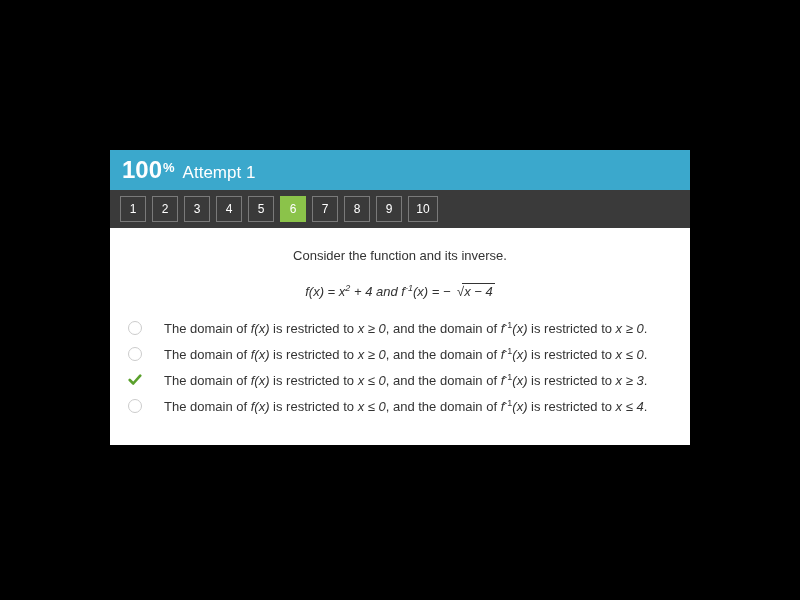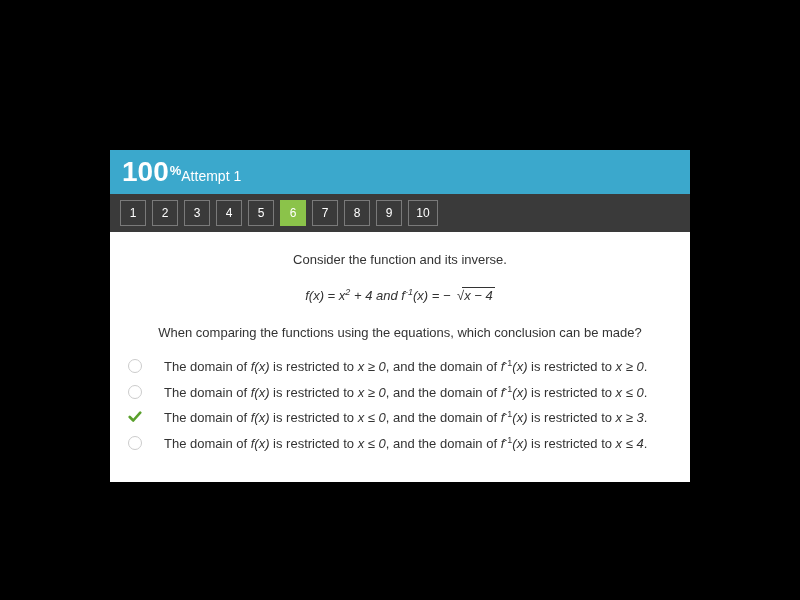--- a/index.html
+++ b/index.html
@@ -19,32 +19,33 @@
   background: #fff;
 }
 .header {
   background: #3ba8cc;
   color: #fff;
   padding: 6px 12px;
   display: flex;
   align-items: baseline;
 }
 .score-num {
-  font-size: 28px;
+  font-size: 24px;
   font-weight: bold;
 }
 .score-pct {
   font-size: 13px;
   font-weight: bold;
   margin-left: 1px;
   position: relative;
   top: -6px;
 }
 .attempt {
-  font-size: 14px;
+  font-size: 17px;
+  margin-left: 8px;
 }
 .navbar {
   background: #3a3a3a;
   padding: 6px 10px;
   display: flex;
   gap: 6px;
 }
 .nav-item {
   width: 24px;
   height: 24px;
@@ -162,21 +163,20 @@
       <div class="nav-item">7</div>
       <div class="nav-item">8</div>
       <div class="nav-item">9</div>
       <div class="nav-item wide">10</div>
     </div>
   <div class="content">
     <div class="prompt">Consider the function and its inverse.</div>
     <div class="equation">
       <span>f(x) = x</span><span class="sup">2</span><span> + 4  and  f</span><span class="sup">-1</span><span>(x) =  − </span><span class="sqrt"><span class="sqrt-body">x − 4</span></span>
     </div>
-    <div class="question">When comparing the functions using the equations, which conclusion can be made?</div>
     <div class="options" id="options">
         <div class="option">
           <div class="radio"></div>
           <div class="opt-text">The domain of <i>f(x)</i> is restricted to <i>x ≥ 0</i>, and the domain of <i>f</i><span class="sup">-1</span><i>(x)</i> is restricted to  <i>x ≥ 0</i>.</div>
         </div>
         <div class="option">
           <div class="radio"></div>
           <div class="opt-text">The domain of <i>f(x)</i> is restricted to <i>x ≥ 0</i>, and the domain of <i>f</i><span class="sup">-1</span><i>(x)</i> is restricted to  <i>x ≤ 0</i>.</div>
         </div>
         <div class="option">

